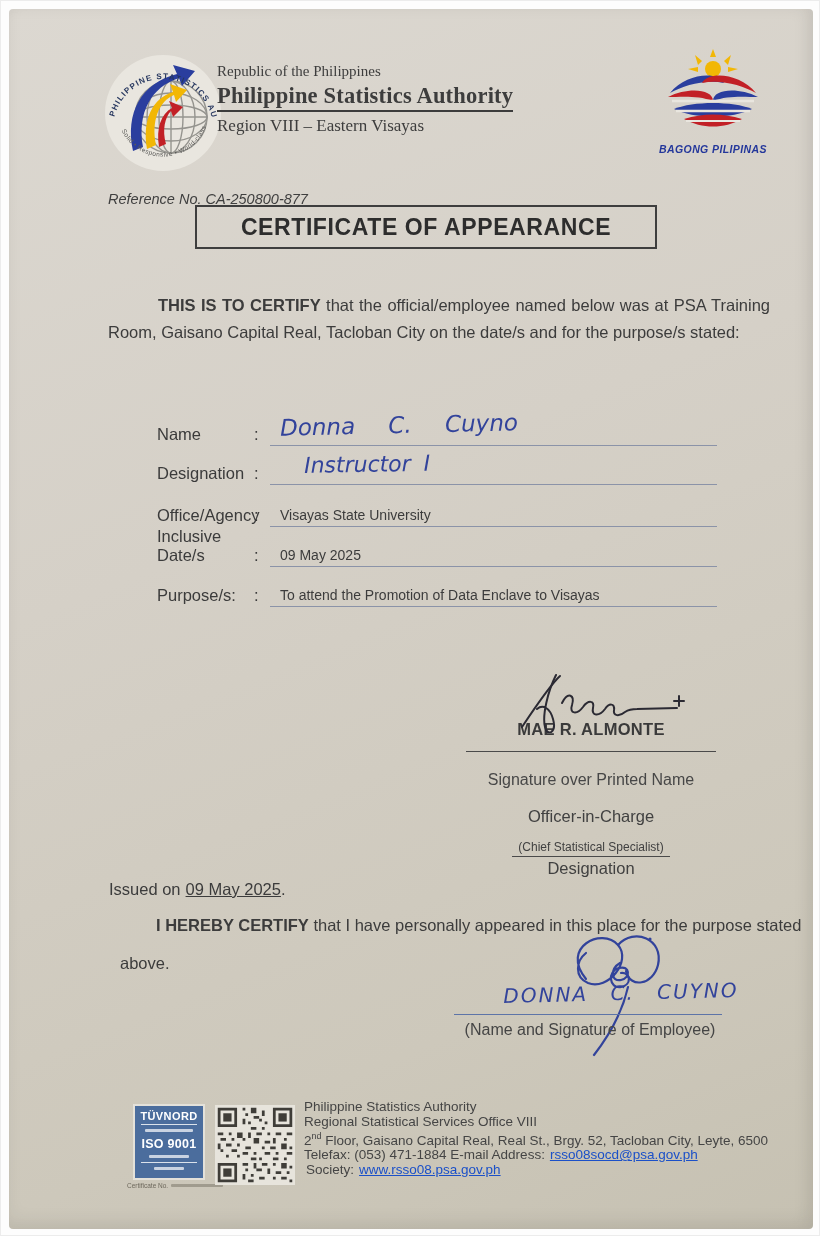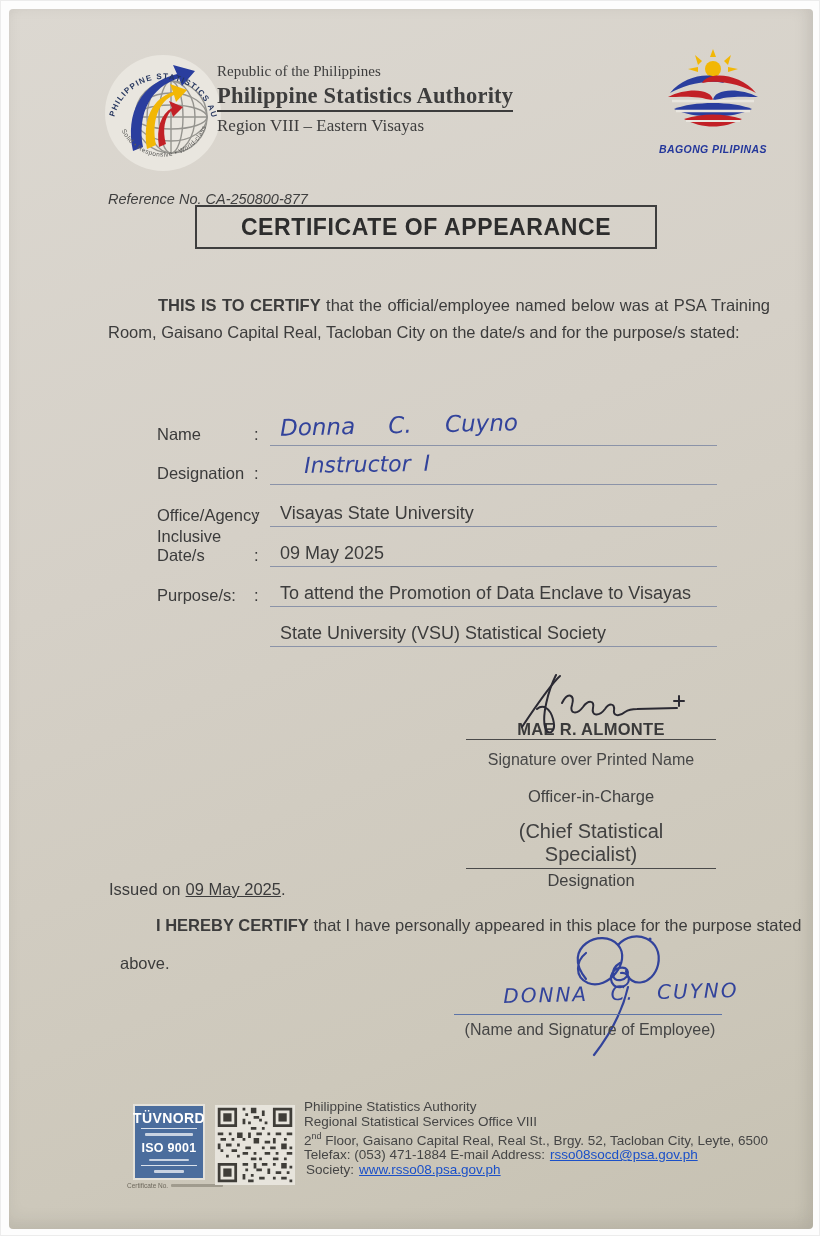--- a/index.html
+++ b/index.html
@@ -30,34 +30,34 @@
   .intro{left:99px;top:283px;width:662px;font-size:16.5px;line-height:26.5px;
          text-align:justify;text-indent:50px;color:#3c3c3c;}
   .b{font-weight:bold;}
 
   
   .fields{left:148px;top:410px;width:560px;}
   .frow{display:flex;align-items:flex-end;height:27px;}
   .frow .lab{width:97px;font-size:16.5px;padding-bottom:2px;}
   .frow .col{width:16px;font-size:16.5px;padding-bottom:2px;}
   .frow .val{flex:1;border-bottom:1.5px solid #8b93a8;position:relative;padding:0 0 2px 10px;}
-  .typed{font-size:18px;color:#3c3c3c;}
+  .typed{font-size:14px;color:#3c3c3c;}
   .hand{font-family:"DejaVu Sans",sans-serif;font-style:italic;color:#32439b;}
   .hand-name{font-size:23px;word-spacing:26px;position:relative;top:-5px;transform:rotate(-1.3deg);display:inline-block;}
   .hand-desig{font-size:22px;word-spacing:6px;position:relative;top:-5px;transform:rotate(-1deg);display:inline-block;padding-left:24px;}
   .mt12{margin-top:12px;}.mt15{margin-top:15px;}.mt13{margin-top:13px;}
 
   
   .signatory{left:457px;top:660px;width:250px;text-align:center;}
   .sig-svg{position:absolute;left:48px;top:2px;}
   .sg-name{margin-top:51px;font-size:16.5px;font-weight:bold;color:#3a3a3a;
-           border-bottom:1.6px solid #4a4a4a;padding-bottom:0;letter-spacing:.3px;}
-  .sg-cap{font-size:16px;margin-top:11px;color:#474747;}
+           border-bottom:1.6px solid #4a4a4a;padding-bottom:12px;letter-spacing:.3px;}
+  .sg-cap{font-size:16px;margin-top:19px;color:#474747;}
   .sg-role{font-size:16.5px;margin-top:18px;color:#414141;}
-  .sg-role2{font-size:20px;color:#414141;display:inline-block;border-bottom:1.6px solid #4a4a4a;
+  .sg-role2{font-size:12px;color:#414141;display:inline-block;border-bottom:1.6px solid #4a4a4a;
             padding:0 6px 2px 6px;margin-top:14px;}
   .sg-des{font-size:16.5px;margin-top:2px;color:#414141;}
 
   .issued{left:100px;top:850px;font-size:16.5px;color:#3c3c3c;margin-top:21px;}
   .issued .date{text-decoration:underline;margin-left:5px;}
 
   .certify2{left:111px;top:897px;width:706px;font-size:16.5px;line-height:38px;
             text-indent:36px;color:#3c3c3c;}
 
   
@@ -65,21 +65,21 @@
   .emp-name{left:462px;top:972px;width:300px;text-align:center;font-family:"DejaVu Sans",sans-serif;
             font-style:italic;font-size:20px;color:#32439b;word-spacing:14px;letter-spacing:2px;
             transform:rotate(-1.5deg);}
   .emp-line{left:445px;top:983px;width:268px;height:22px;border-bottom:1.6px solid #5d74a8;}
   .emp-cap{left:450px;top:1012px;width:262px;text-align:center;font-size:16px;color:#454545;}
 
   
   .iso-badge{left:126px;top:1097px;width:68px;height:72px;background:#4b6d9d;
              box-shadow:0 0 0 2px rgba(255,255,255,.45);padding:4px 4px 3px 4px;box-sizing:border-box;
              display:flex;flex-direction:column;align-items:center;color:#fff;}
-  .iso-brand{font-size:14px;font-weight:bold;letter-spacing:.4px;}
+  .iso-brand{font-size:11px;font-weight:bold;letter-spacing:.4px;}
   .iso-div{width:56px;height:1px;background:rgba(255,255,255,.8);margin:2px 0;}
   .blur-bar{height:3px;background:rgba(255,255,255,.7);border-radius:1px;margin:2px 0;}
   .w40{width:40px;}.w48{width:48px;}.w30{width:30px;}
   .iso-std{font-size:12.5px;font-weight:bold;margin:3px 0 2px 0;letter-spacing:.3px;}
   .cert-line{left:118px;top:1173px;display:flex;align-items:center;font-size:6.5px;color:#6d685c;}
   .cert-line .cbar{width:52px;height:3px;background:rgba(95,90,78,.4);margin-left:3px;border-radius:1px;}
 
   .qr{left:206px;top:1096px;}
   .addr{left:295px;top:1091px;width:480px;font-size:13.5px;line-height:14.6px;color:#454545;}
   .addr sup{font-size:9px;}
@@ -190,23 +190,20 @@
     <div class="frow mt13">
       <div class="lab">Purpose/s:</div>
       <div class="col">:</div>
       <div class="val">
         <span class="typed">To attend the Promotion of Data Enclave to Visayas</span>
       </div>
     </div>
     <div class="frow mt13">
       <div class="lab"></div>
       <div class="col"></div>
-      <div class="val">
-        <span class="typed">State University (VSU) Statistical Society</span>
-      </div>
     </div>
   </div>
 
   <div class="abs signatory">
     <svg class="sig-svg" width="190" height="62" viewBox="0 0 190 62">
       <g stroke="#2b2a33" stroke-width="2" fill="none" stroke-linecap="round">
         <path d="M8,56 C20,38 36,14 46,5"></path>
         <path d="M42,4 C34,20 28,44 31,56 C33,66 43,62 39,48 C36,37 29,33 23,38"></path>
         <path d="M48,32 c6,-12 13,-8 10,2 c-3,9 5,10 11,2 c5,-7 12,-7 10,1 c-2,8 6,9 12,1 c4,-6 10,-6 9,1 c-1,6 5,7 11,2 c3,-2 8,-3 12,-3 l40,-1"></path>
         <path d="M160,30 l10,0"></path>

